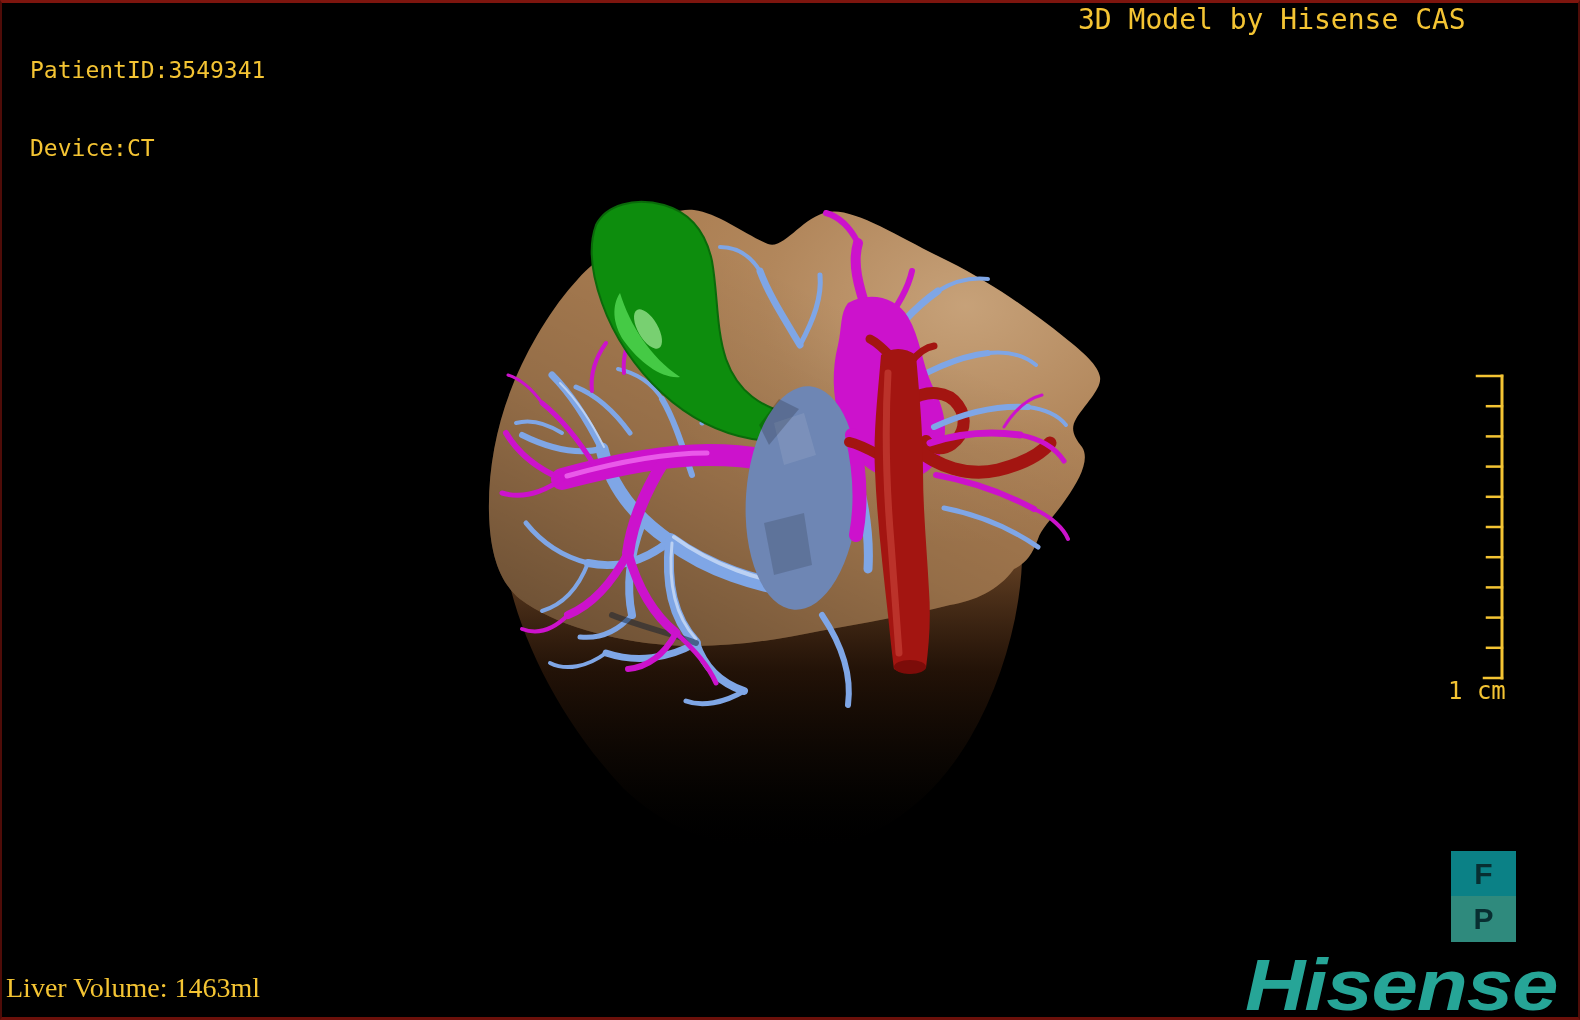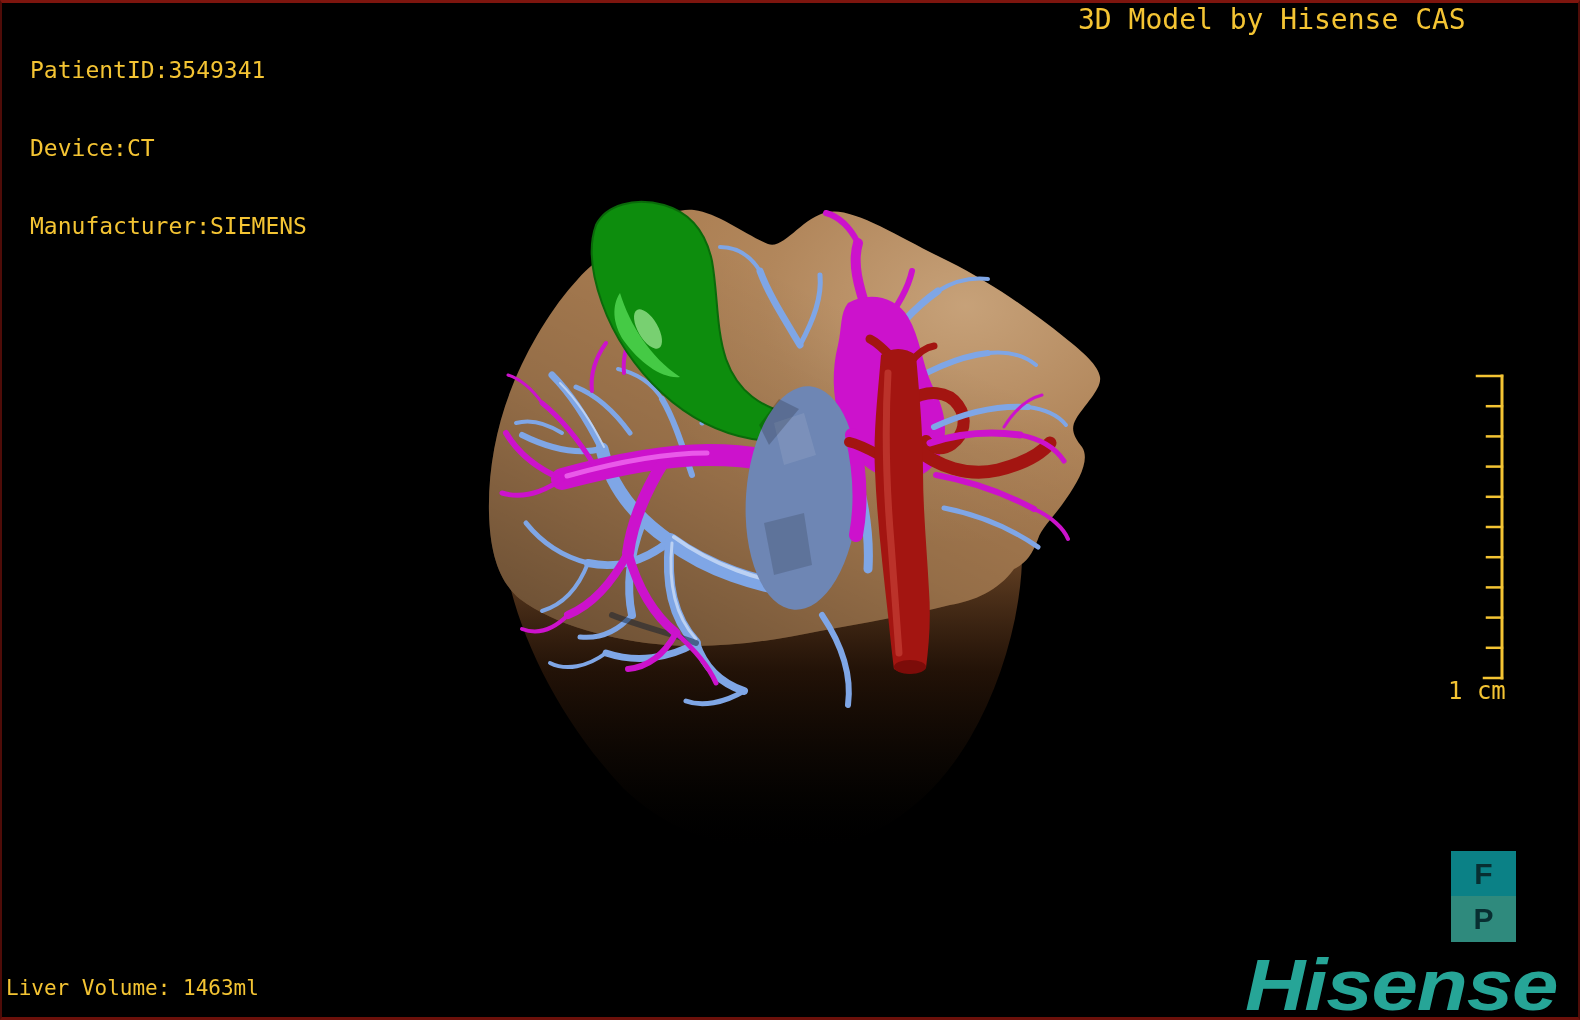--- a/index.html
+++ b/index.html
@@ -17,21 +17,21 @@
   }
   .overlay{position:absolute;z-index:5;}
   .meta-text{
     font-size:23px;
     line-height:26px;
     letter-spacing:0px;
     white-space:pre;
   }
   #patient-block{left:4px;top:2px;margin-left:24px;}
   #watermark{left:1076px;top:4px;font-size:28px;}
-  #volume-label{left:4px;top:972px;font-size:21px;}
+  #volume-label{left:4px;top:972px;font-size:28px;font-family:Liberation Serif, serif;}
   #viewport{position:absolute;left:0;top:0;width:1580px;height:1020px;z-index:1;}
   #orientation-cube{left:1449px;top:848px;width:65px;height:91px;z-index:6;}
   .cube-face{
     width:65px;display:flex;align-items:center;justify-content:center;
     font-family:"Liberation Sans",sans-serif;
     font-weight:700;font-size:30px;line-height:1;
   }
   #cube-front{height:45px;}
   #cube-post{height:46px;}
   #logo{
@@ -43,21 +43,20 @@
     white-space:nowrap;
   }
   svg text{font-family:"DejaVu Sans Mono","Liberation Mono",monospace;}
 </style>
 </head>
 <body>
 
 <div id="patient-block" class="overlay meta-text" style="color: rgb(244, 196, 51);">
   <div>PatientID:3549341</div>
   <div>Device:CT</div>
-  <div>Manufacturer:SIEMENS</div>
 </div>
 
 <div id="watermark" class="overlay meta-text" style="color: rgb(244, 196, 51);">3D Model by Hisense CAS</div>
 
 <div id="volume-label" class="overlay meta-text" style="color: rgb(244, 196, 51);">Liver Volume: 1463ml</div>
 
 <svg id="viewport" viewBox="0 0 1580 1020" xmlns="http://www.w3.org/2000/svg">
   <defs>
     <linearGradient id="lobeG" x1="0" y1="0" x2="0" y2="1">
       <stop offset="0%" stop-color="#6b4526" stop-opacity="0.9"></stop>

